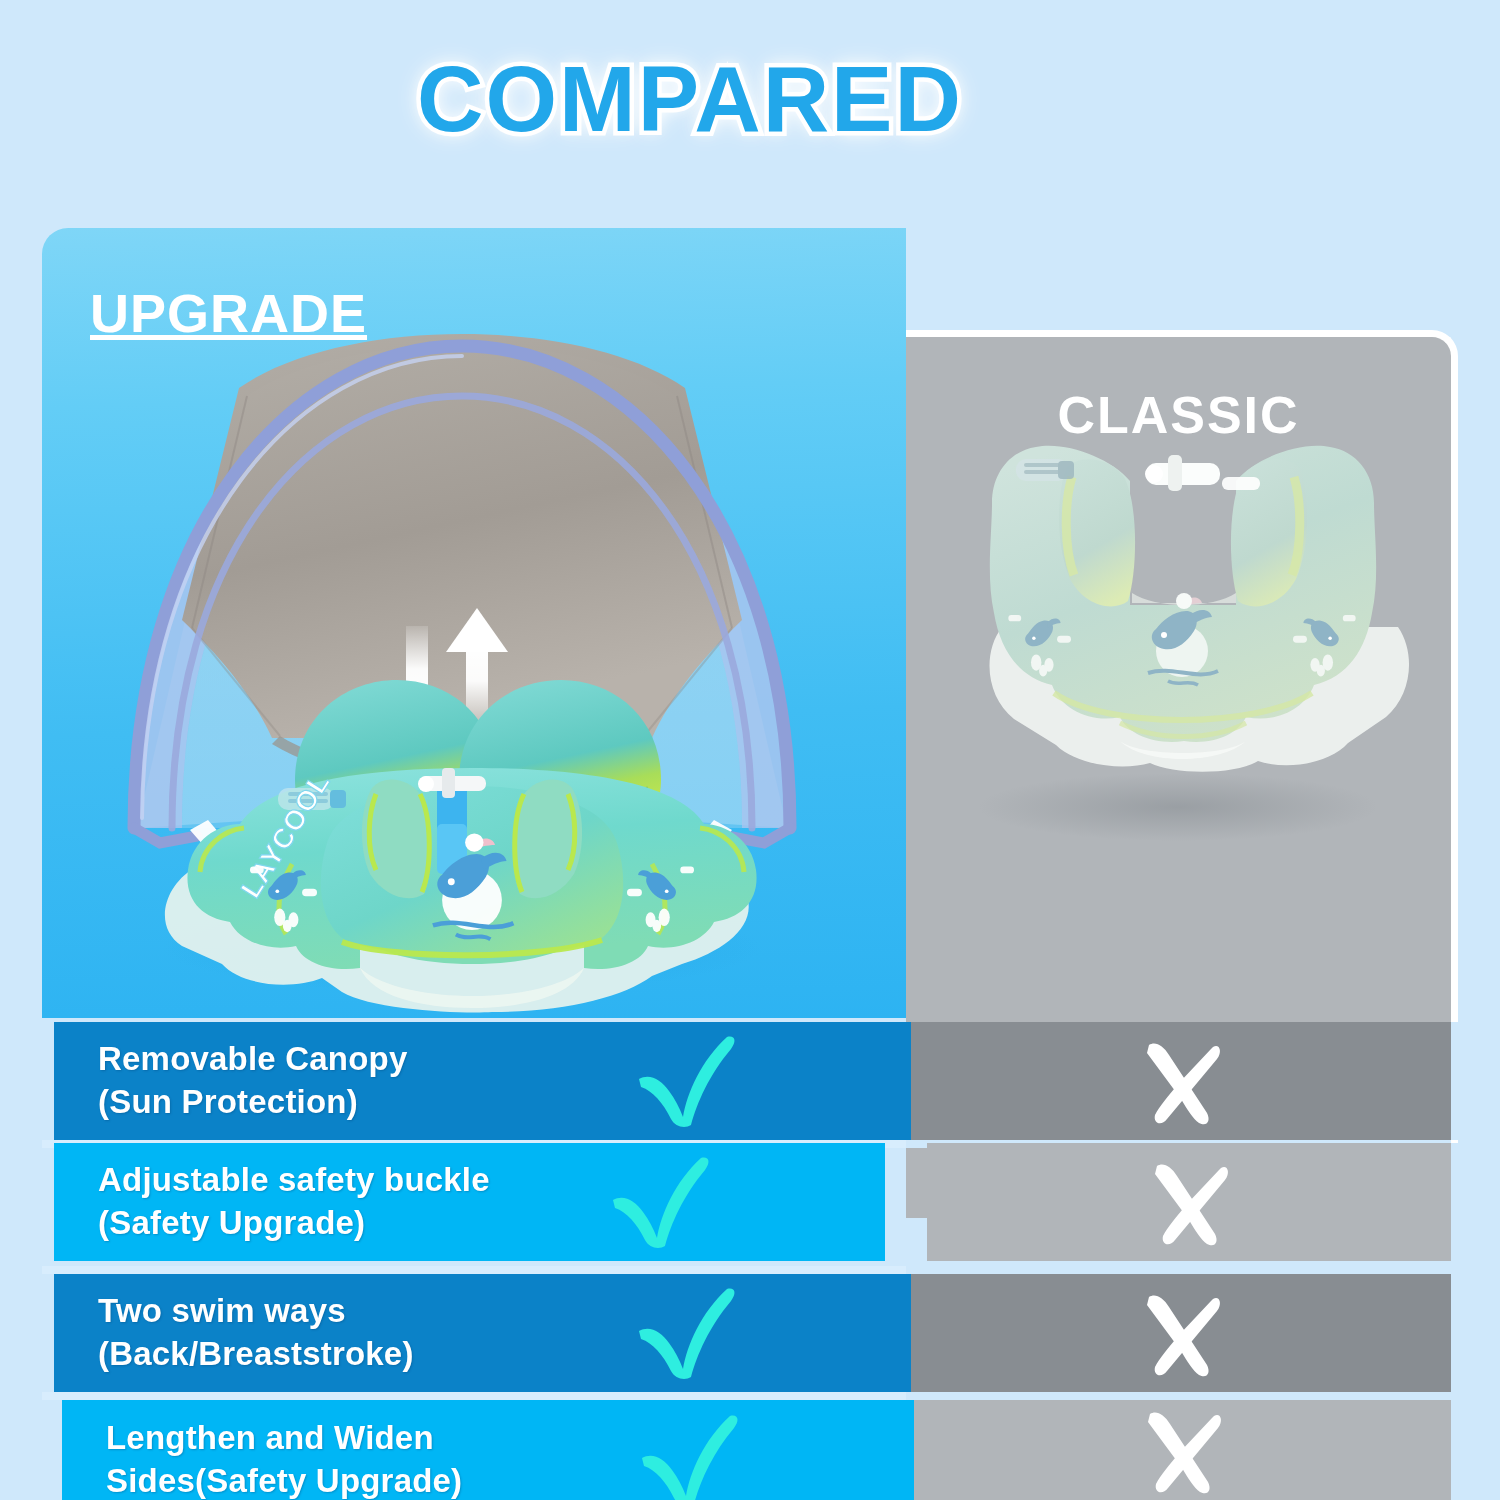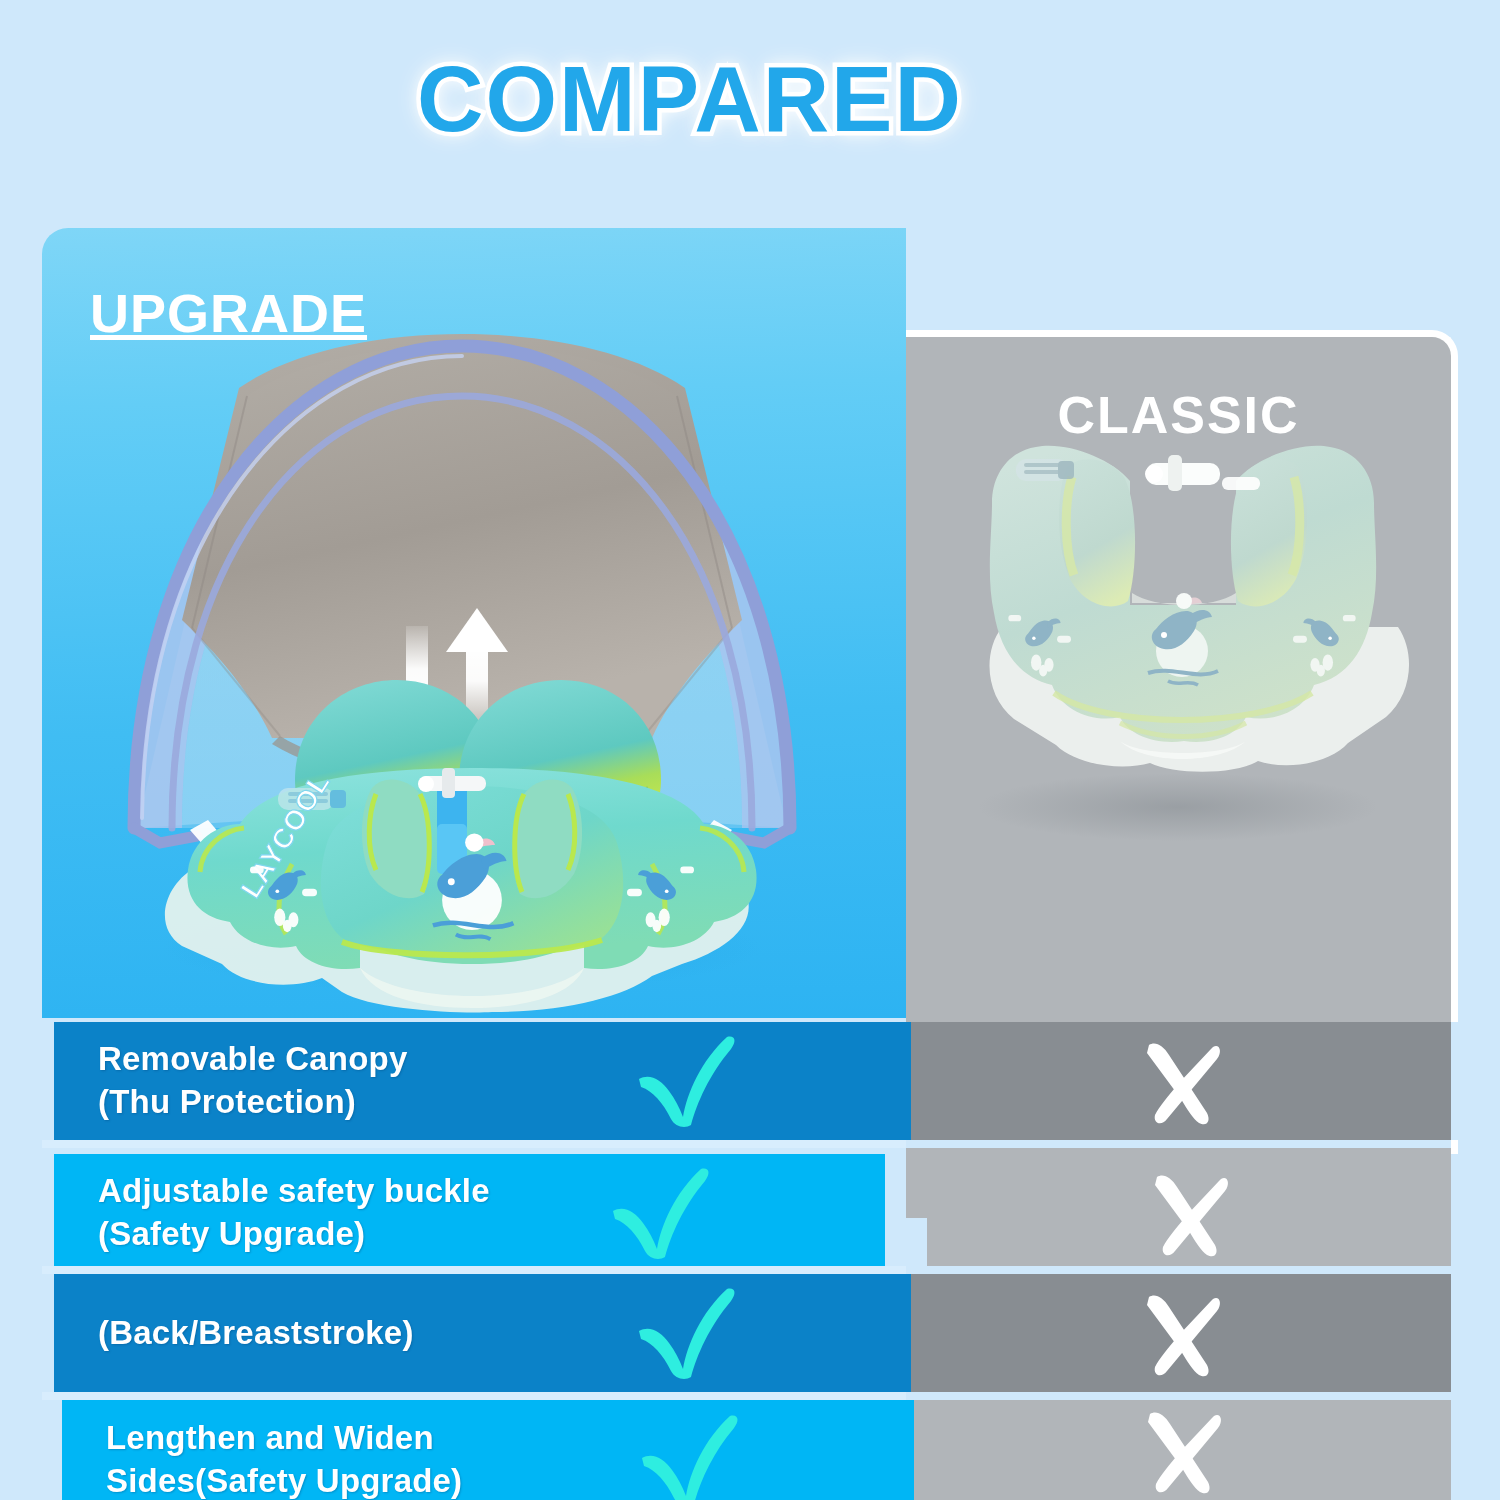--- a/index.html
+++ b/index.html
@@ -448,40 +448,40 @@
 
   <div id="classic-label">CLASSIC</div>
 </div>
 
 <div id="feature-table">
 
   <div class="feature-row row-dark" style="top:0px;">
     <div class="left-cell">
       <div class="feature-text">
         <span class="ln">Removable Canopy</span>
-        <span class="ln">(Thu Protection)</span>
+        <span class="ln">(Sun Protection)</span>
       </div>
       <svg class="check-mark" width="110" height="96" viewBox="0 0 110 96">
         <path d="M 8 46 C 18 40 30 46 38 58 C 44 66 48 74 52 84
                  C 56 60 70 28 96 4 C 104 2 106 8 100 16
                  C 78 42 66 70 60 92 C 54 96 44 94 40 86
                  C 32 70 22 58 10 54 Z" fill="#2EEEE0"></path>
       </svg>
     </div>
     <div class="right-cell">
       <svg class="cross-mark" width="96" height="96" viewBox="0 0 96 96">
         <path d="M 16 12 C 22 8 30 12 36 22 L 74 80 C 78 88 74 94 66 90 C 60 86 54 76 48 66 L 14 20 Z" fill="#ffffff"></path>
         <path d="M 80 14 C 86 10 90 18 84 26 L 34 86 C 28 94 20 90 22 82 C 26 74 36 62 46 50 L 78 16 Z" fill="#ffffff"></path>
       </svg>
     </div>
   </div>
   <div class="row-sep" style="top:118px;"></div>
   <div class="row-sep-r" style="top:118px;"></div>
 
-  <div class="feature-row row-light" style="top:132px;gap:42px;">
+  <div class="feature-row row-light" style="top:121px;gap:42px;">
     <div class="left-cell">
       <div class="feature-text">
         <span class="ln">Adjustable safety buckle</span>
         <span class="ln">(Safety Upgrade)</span>
       </div>
       <svg class="check-mark" width="110" height="96" viewBox="0 0 110 96">
         <path d="M 8 46 C 18 40 30 46 38 58 C 44 66 48 74 52 84
                  C 56 60 70 28 96 4 C 104 2 106 8 100 16
                  C 78 42 66 70 60 92 C 54 96 44 94 40 86
                  C 32 70 22 58 10 54 Z" fill="#2EEEE0"></path>
@@ -493,20 +493,21 @@
         <path d="M 80 14 C 86 10 90 18 84 26 L 34 86 C 28 94 20 90 22 82 C 26 74 36 62 46 50 L 78 16 Z" fill="#ffffff"></path>
       </svg>
     </div>
   </div>
   <div class="row-sep" style="top:244px;"></div>
   <div class="row-sep-r" style="top:244px;"></div>
 
   <div class="feature-row row-dark" style="top:252px;">
     <div class="left-cell">
       <div class="feature-text">
+        <span class="ln">Two swim ways</span>
         <span class="ln">(Back/Breaststroke)</span>
       </div>
       <svg class="check-mark" width="110" height="96" viewBox="0 0 110 96">
         <path d="M 8 46 C 18 40 30 46 38 58 C 44 66 48 74 52 84
                  C 56 60 70 28 96 4 C 104 2 106 8 100 16
                  C 78 42 66 70 60 92 C 54 96 44 94 40 86
                  C 32 70 22 58 10 54 Z" fill="#2EEEE0"></path>
       </svg>
     </div>
     <div class="right-cell">

